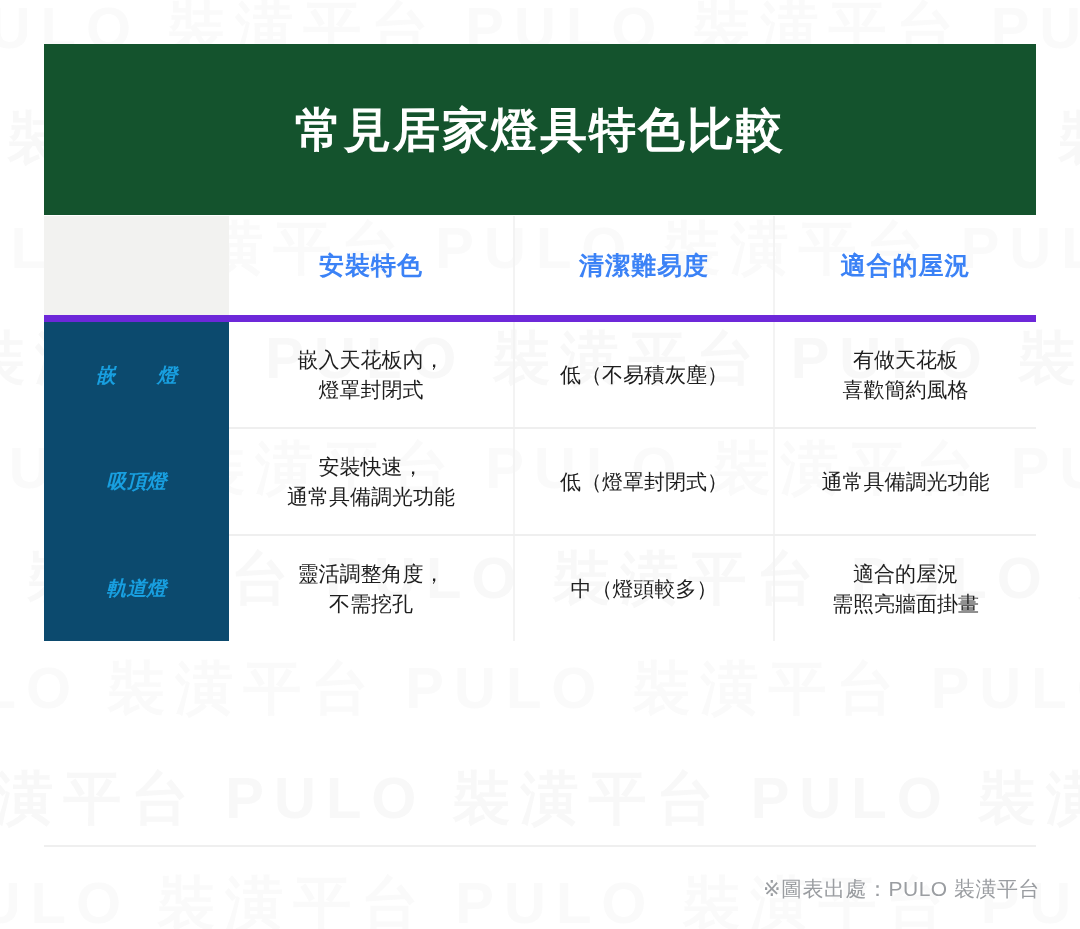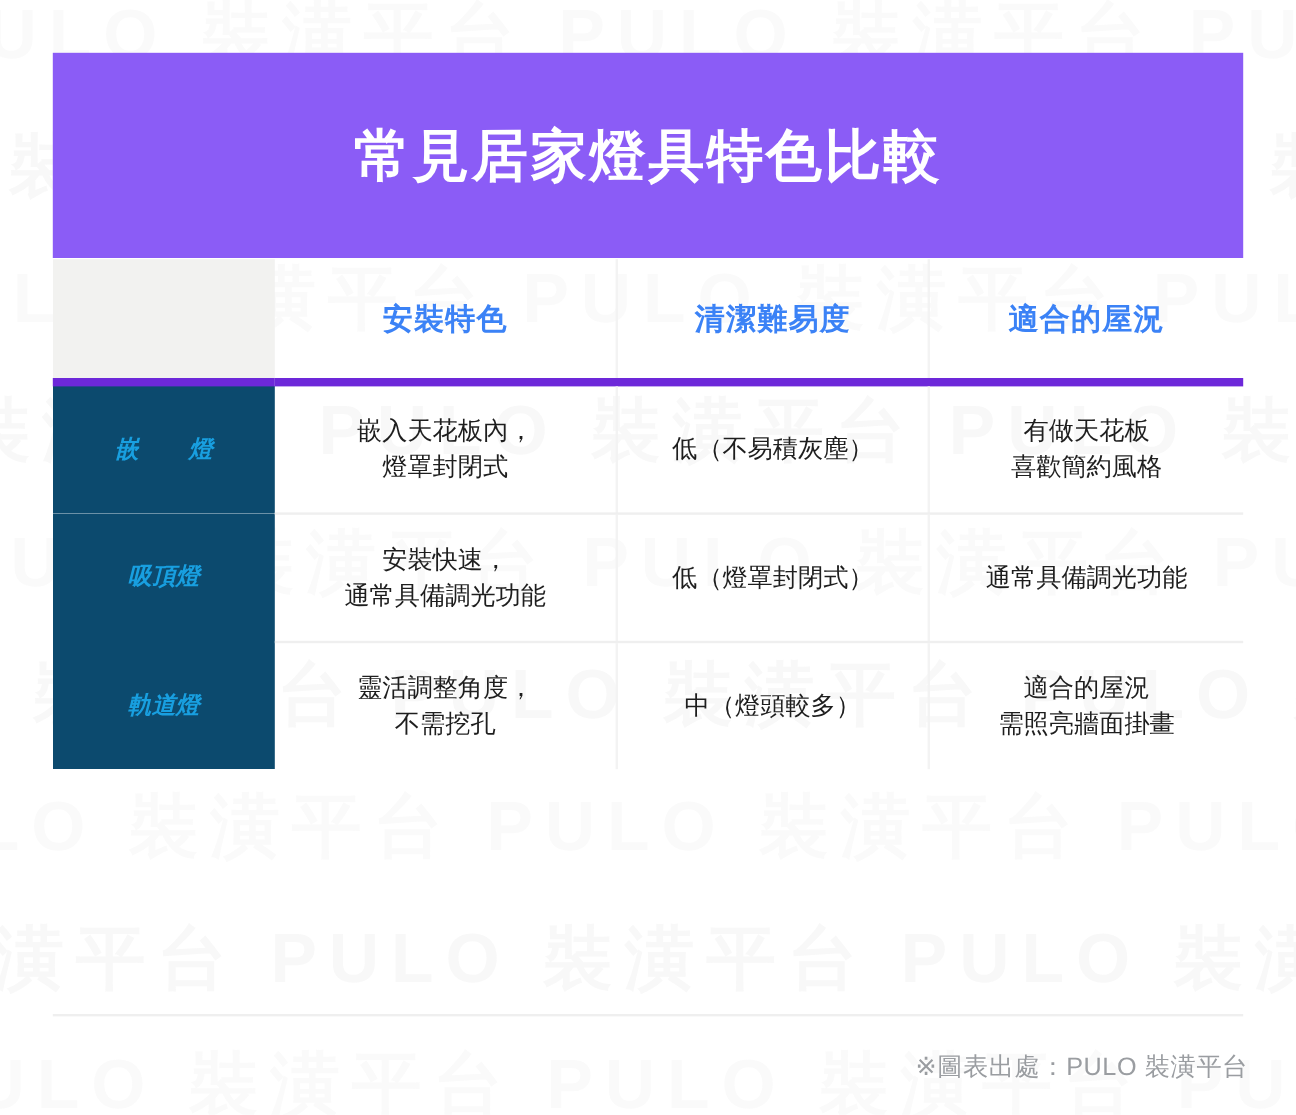--- a/index.html
+++ b/index.html
@@ -42,21 +42,21 @@
     z-index: 1;
   }
 
   
   #title-banner {
     position: absolute;
     left: 44px;
     top: 44px;
     width: 992px;
     height: 171px;
-    background: #8b5cf6;
+    background: #14532d;
     display: flex;
     align-items: center;
     justify-content: center;
   }
   #title-text {
     color: #ffffff;
     font-size: 47px;
     font-weight: 700;
     letter-spacing: 2px;
     line-height: 1;

